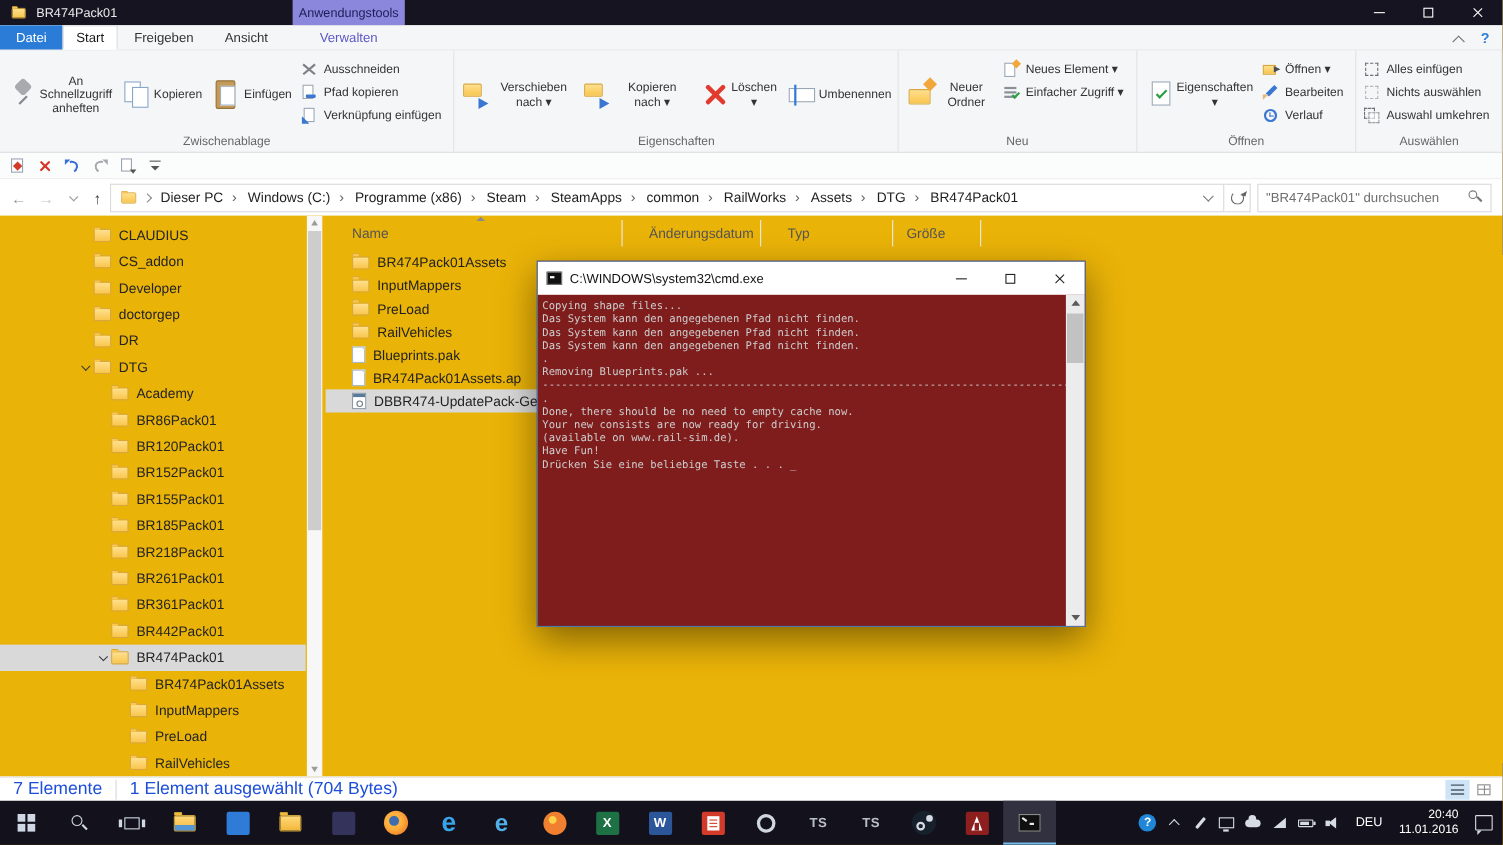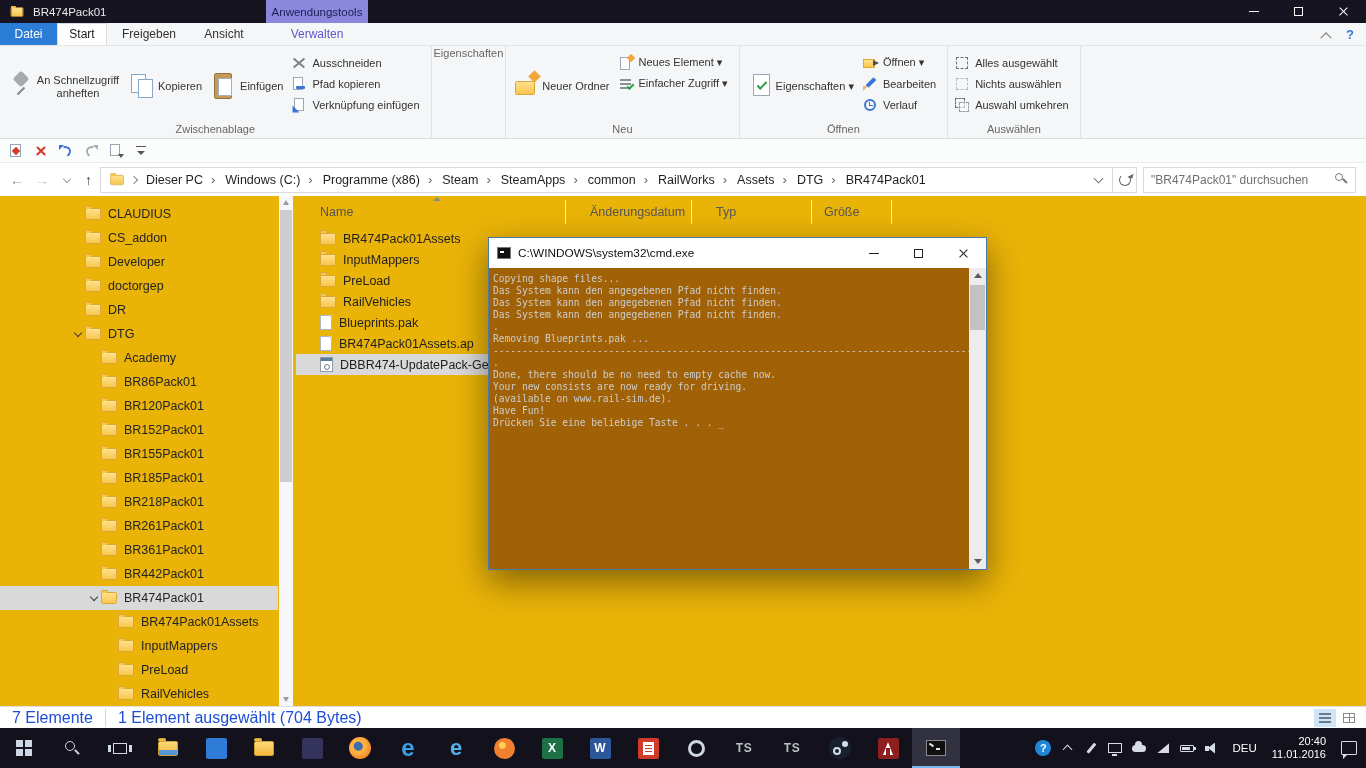--- a/index.html
+++ b/index.html
@@ -180,21 +180,21 @@
   .sb-sel{padding:0 12px;border-left:1px solid #d8d8d8}
   .sb-views{margin-left:auto;display:flex;margin-right:6px;gap:2px}
   .st-btn{width:22px;height:18px;display:flex;align-items:center;justify-content:center}
   .st-btn.sel{background:#cfe5f7}
   .ic-details{width:12px;height:10px;background:repeating-linear-gradient(180deg,#6d7a88 0 2px,transparent 2px 4px)}
   .ic-thumbs{width:12px;height:10px;border:1px solid #8a8a8a;position:relative}
   .ic-thumbs::before{content:"";position:absolute;left:4.5px;top:0;bottom:0;width:1px;background:#8a8a8a}
   .ic-thumbs::after{content:"";position:absolute;left:0;top:3.5px;right:0;height:1px;background:#8a8a8a}
 
   
-  .cmdwin{position:absolute;left:488px;top:237px;width:499px;height:333px;background:#a16207;border:1px solid #4a79ad;box-shadow:0 12px 32px rgba(0,0,0,.45);z-index:20}
+  .cmdwin{position:absolute;left:488px;top:237px;width:499px;height:333px;background:#7f1d1d;border:1px solid #4a79ad;box-shadow:0 12px 32px rgba(0,0,0,.45);z-index:20}
   .cmd-tbar{position:absolute;left:0;top:0;right:0;height:30px;background:#fff;display:flex;align-items:center}
   .cmd-ticon{width:14px;height:12px;background:#111;border:1px solid #777;margin:0 7px 0 8px;position:relative;flex:none}
   .cmd-ticon::before{content:"";position:absolute;left:2px;top:3px;width:4px;height:1.5px;background:#fff}
   .cmd-title{font-size:11.8px;color:#111;white-space:nowrap}
   .cmd-caps{margin-left:auto;display:flex;height:100%}
   .ccap{width:45px;display:flex;align-items:center;justify-content:center}
   .cc-bar{width:10px;height:1px;background:#222}
   .cc-box{width:9px;height:9px;border:1px solid #222}
   .cc-x{position:relative;width:11px;height:11px}
   .cc-x::before,.cc-x::after{content:"";position:absolute;left:0;top:5px;width:11px;height:1.2px;background:#222}
@@ -346,20 +346,44 @@
             <div class="smallbtn">
               <span class="sicon i-shortcut"></span>
               <span>Verknüpfung einfügen</span>
             </div>
           </div>
       </div>
       <div class="rg-label">Zwischenablage</div>
     </div>
 
     <div class="rgroup">
+      <div class="rg-body">
+        <div class="bigs">
+
+            <div class="bigbtn">
+              <span class="ricon i-move"></span>
+              <span class="blabel">Verschieben nach ▾</span>
+            </div>
+
+            <div class="bigbtn">
+              <span class="ricon i-copyto"></span>
+              <span class="blabel">Kopieren nach ▾</span>
+            </div>
+
+            <div class="bigbtn">
+              <span class="ricon i-delete"></span>
+              <span class="blabel">Löschen ▾</span>
+            </div>
+
+            <div class="bigbtn">
+              <span class="ricon i-rename"></span>
+              <span class="blabel">Umbenennen</span>
+            </div>
+          </div>
+      </div>
       <div class="rg-label">Eigenschaften</div>
     </div>
 
     <div class="rgroup">
       <div class="rg-body">
         <div class="bigs">
 
             <div class="bigbtn">
               <span class="ricon i-newfolder"></span>
               <span class="blabel">Neuer Ordner</span>
@@ -410,21 +434,21 @@
       </div>
       <div class="rg-label">Öffnen</div>
     </div>
 
     <div class="rgroup">
       <div class="rg-body">
         <div class="smallcol">
 
             <div class="smallbtn">
               <span class="sicon i-selall"></span>
-              <span>Alles ausgewählt</span>
+              <span>Alles einfügen</span>
             </div>
 
             <div class="smallbtn">
               <span class="sicon i-selnone"></span>
               <span>Nichts auswählen</span>
             </div>
 
             <div class="smallbtn">
               <span class="sicon i-selinv"></span>
               <span>Auswahl umkehren</span>

